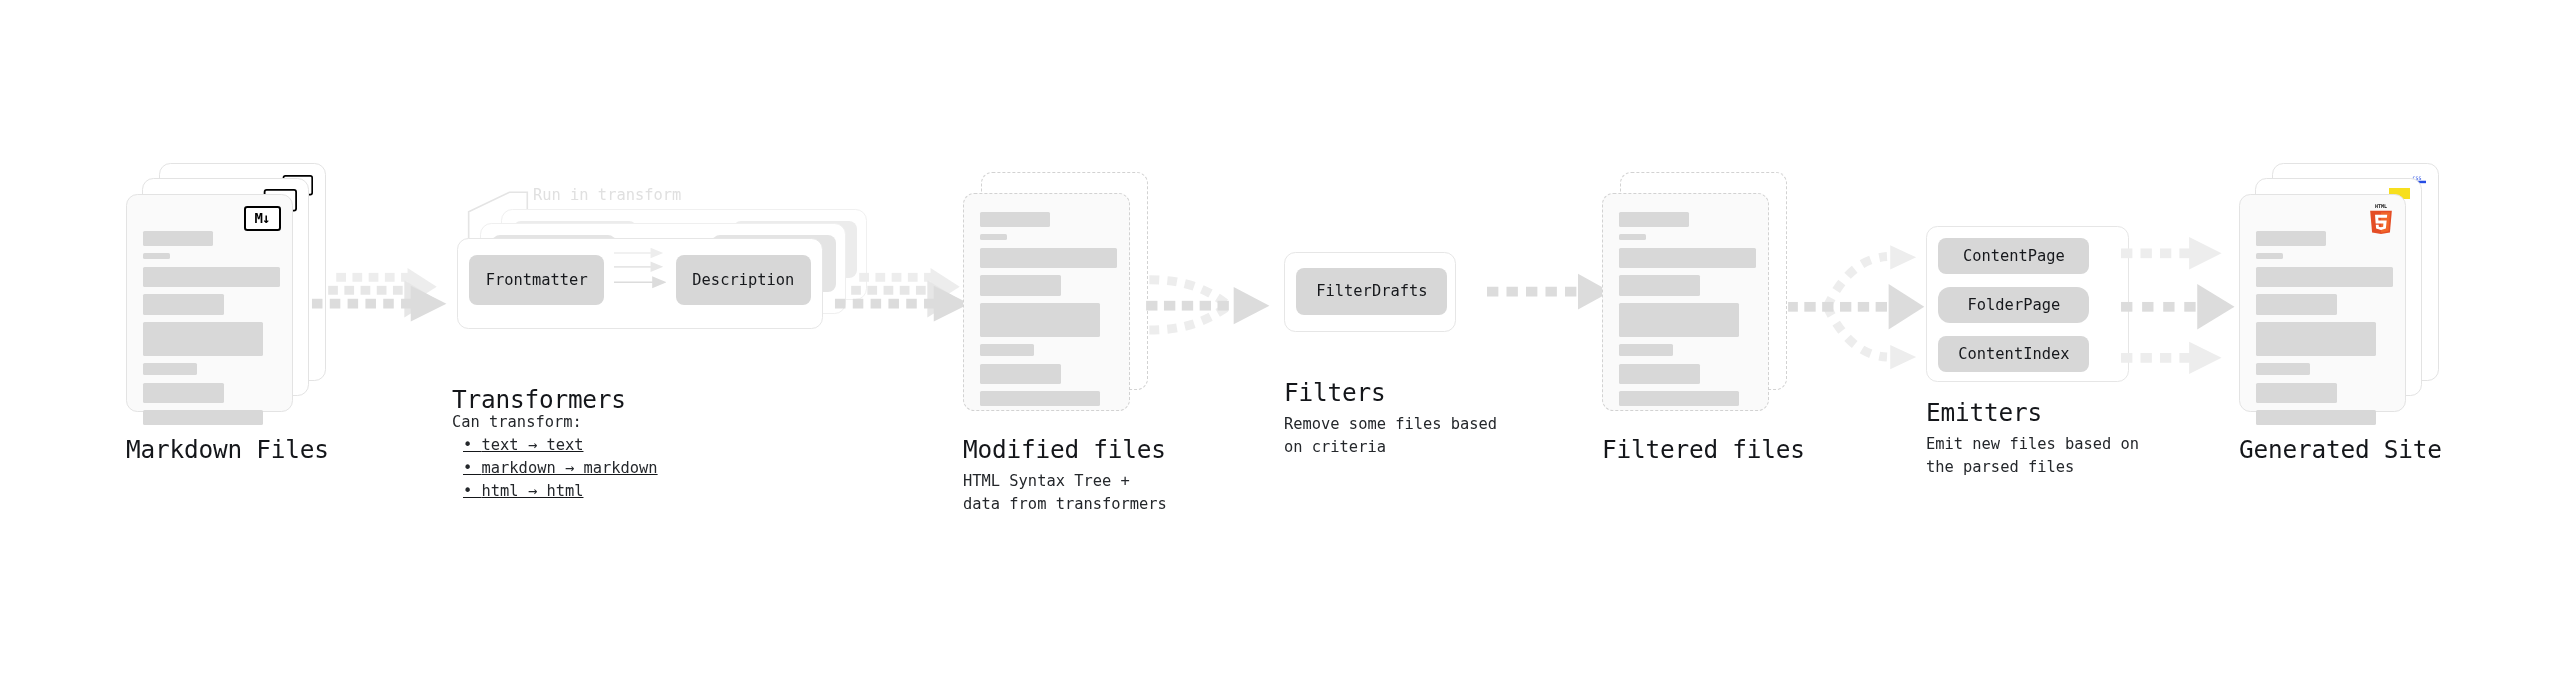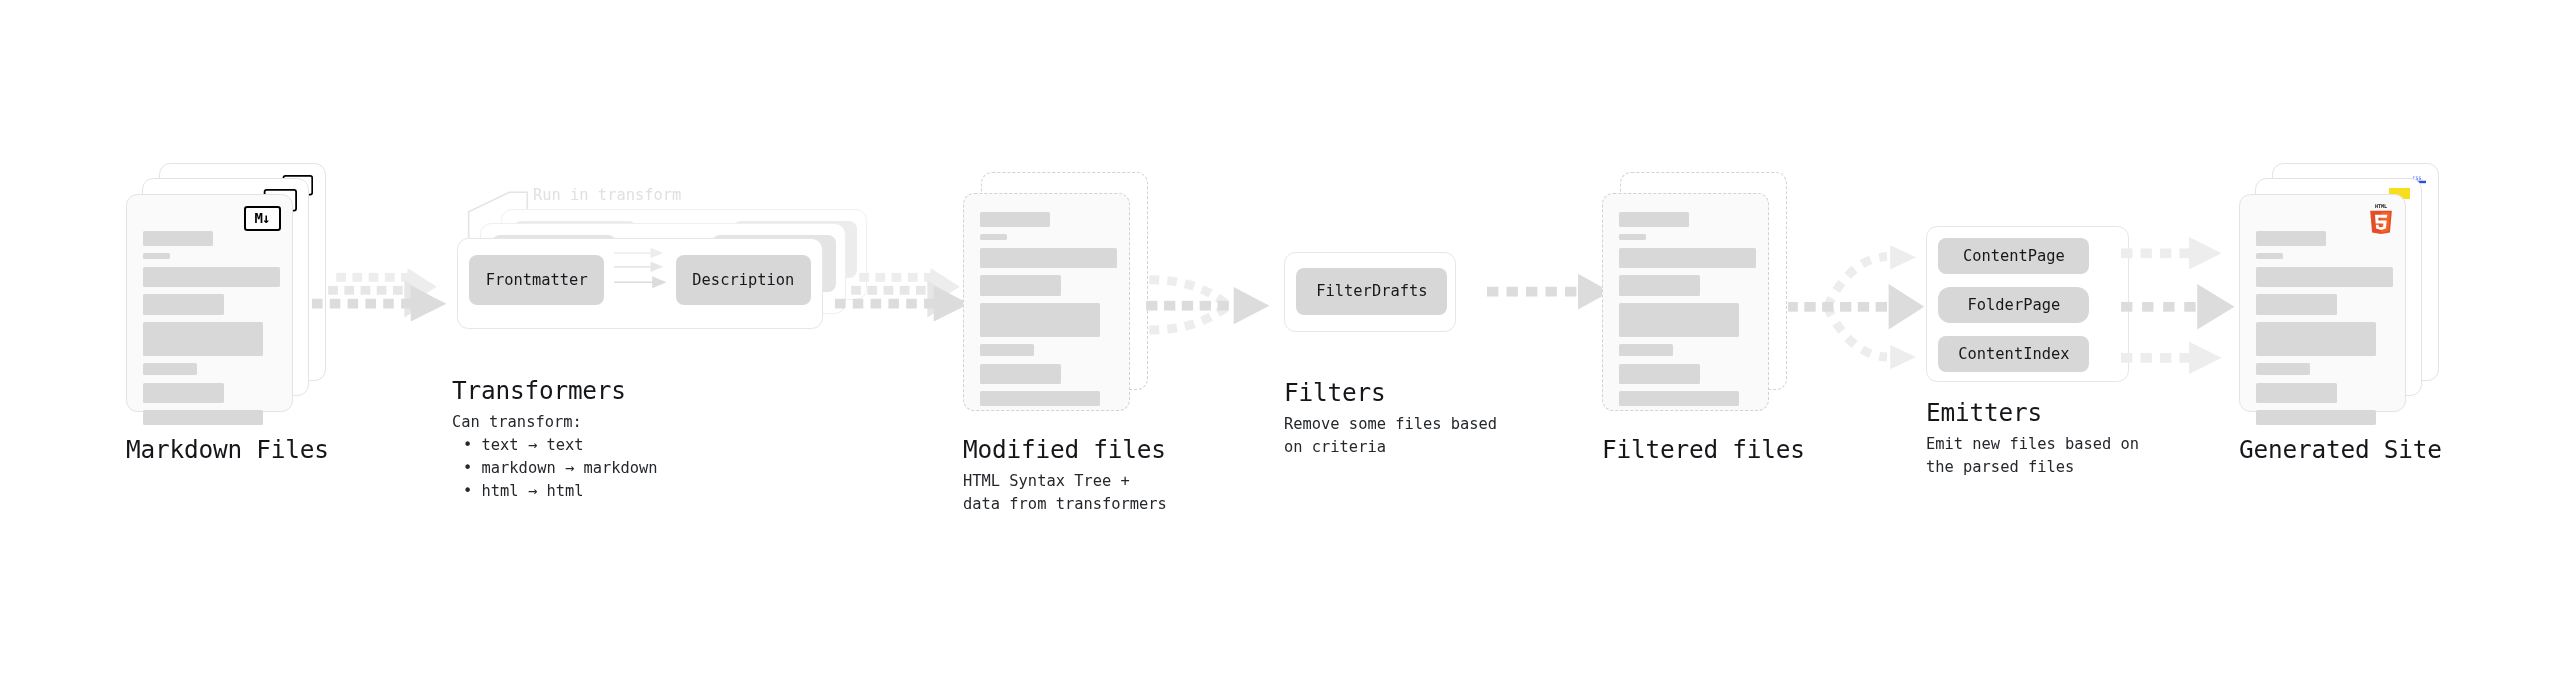--- a/index.html
+++ b/index.html
@@ -213,23 +213,23 @@
       <g stroke="#e6e6e6" stroke-width="2" fill="#e6e6e6">
         <line x1="0" y1="23" x2="46" y2="23"></line>
           <polygon points="46,18 58,23 46,28"></polygon>
       </g>
       <g stroke="#dcdcdc" stroke-width="2" fill="#dcdcdc">
         <line x1="0" y1="42" x2="48" y2="42"></line>
           <polygon points="48,36 62,42 48,48"></polygon>
       </g>
     </svg>
   </div>
-  <div class="abs stage-title" style="left:452px;top:376px;">Transformers</div>
+  <div class="abs stage-title" style="left:452px;top:385px;">Transformers</div>
   <div class="abs stage-sub" style="left:452px;top:411px;">Can transform:</div>
-  <div class="abs" style="left:463px;top:434px;">
+  <div class="abs" style="left:463px;top:434px;text-decoration:underline;">
     <div class="stage-sub">• <span>text → text</span></div>
     <div class="stage-sub">• <span>markdown → markdown</span></div>
     <div class="stage-sub">• <span>html → html</span></div>
   </div>
 
   <div class="arrowwrap" style="left:830px;top:268px;width:146px;height:81px;">
     <svg width="146" height="81" viewBox="0 0 180 100">
       <g fill="#ededed">
         <rect x="36" y="6" width="12" height="11"></rect>
           <rect x="56" y="6" width="12" height="11"></rect>

